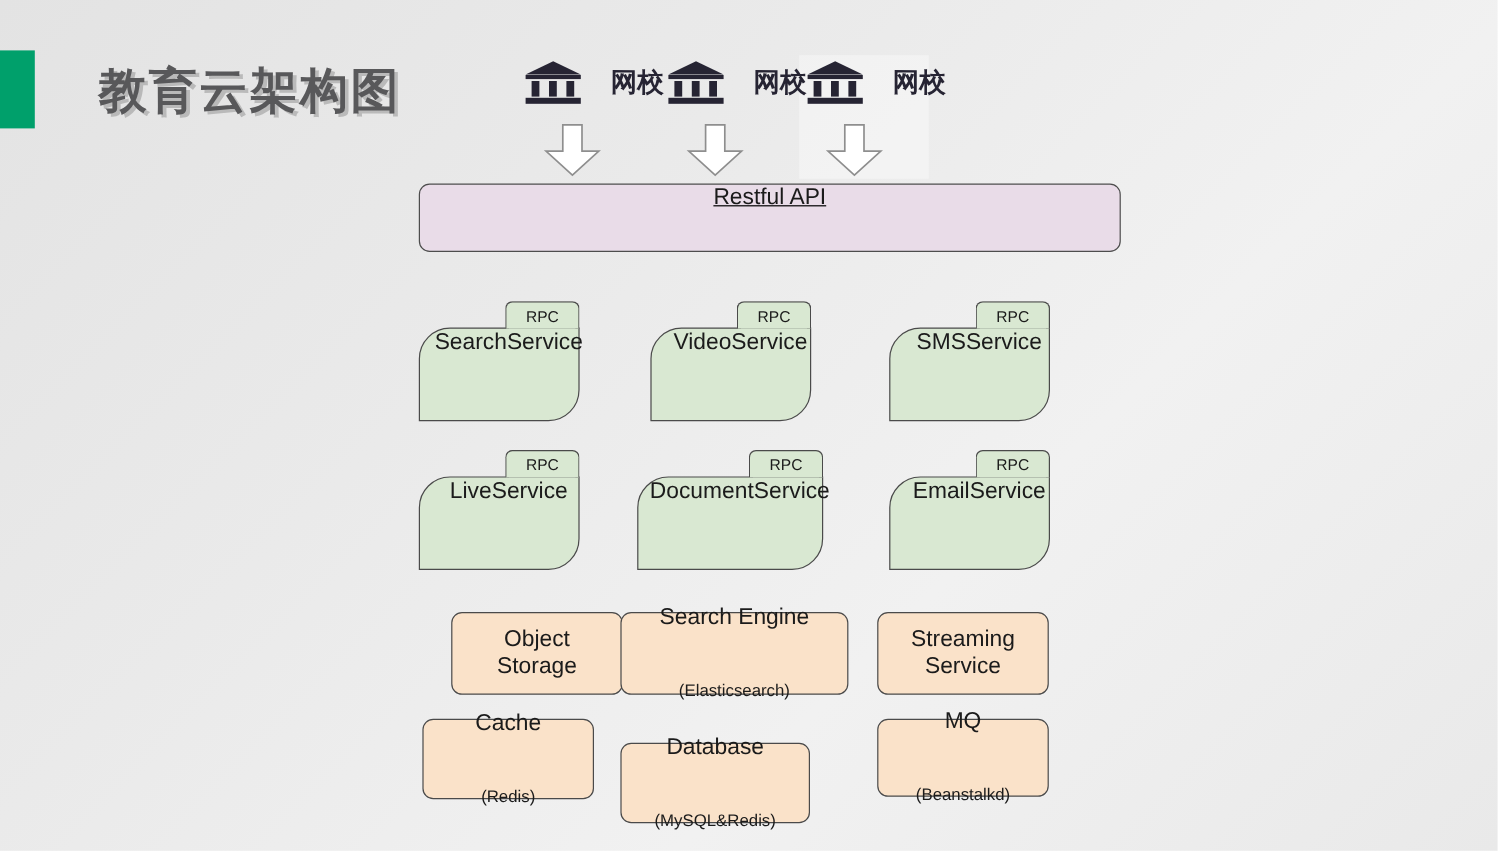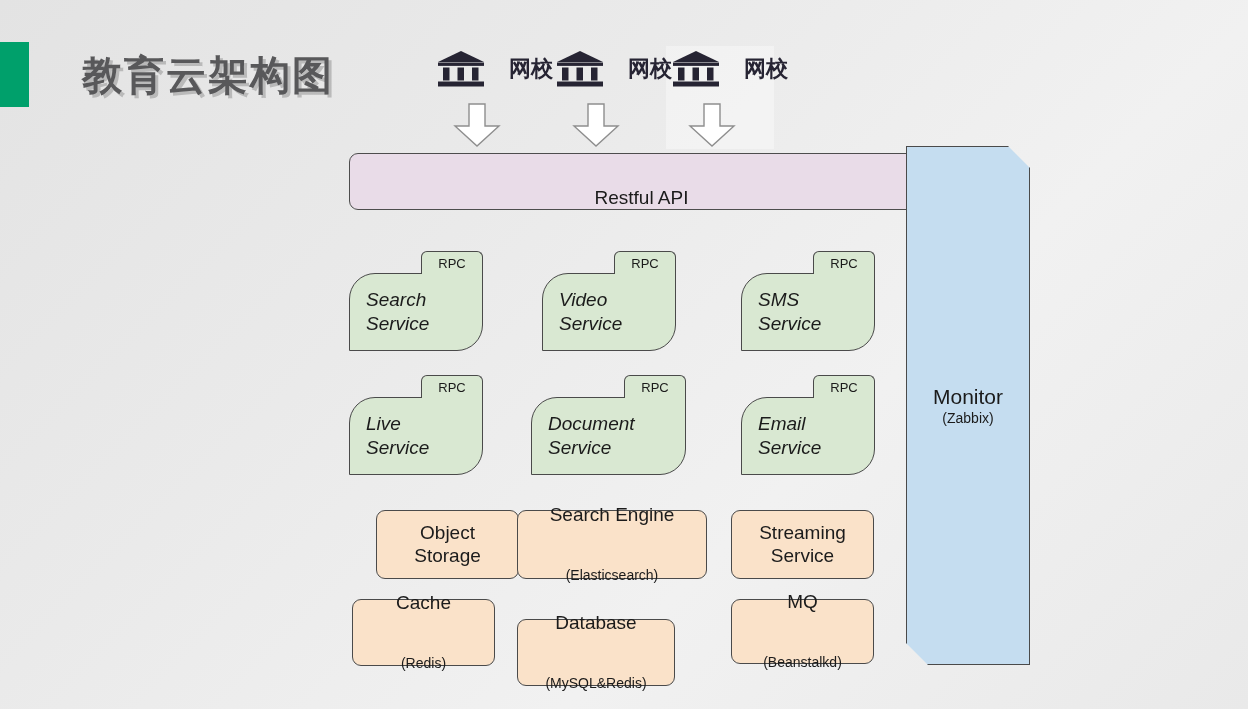--- a/index.html
+++ b/index.html
@@ -94,23 +94,24 @@
   #restful-api {
     position: absolute;
     left: 349px;
     top: 153px;
     width: 585px;
     height: 57px;
     background: #e9dce8;
     border: 1.4px solid #4d4d4d;
     border-radius: 9px;
     display: flex;
-    align-items: flex-end;
+    align-items: flex-start;
     justify-content: center;
     box-sizing: border-box;
+    text-decoration: underline;
   }
   #restful-api .label {
     font-size: 19px;
     color: #1b1b1b;
   }
 
   
   .service {
     position: absolute;
     width: 134px;
@@ -144,25 +145,24 @@
     position: absolute;
     left: 0px;
     top: 22px;
     right: 0px;
     bottom: 0px;
     background: #d9e8d2;
     border: 1.3px solid #4a4a4a;
     border-radius: 26px 0 26px 0;
     box-sizing: border-box;
     display: flex;
-    flex-direction: column;
+    flex-direction: row;
     align-items: flex-start;
     justify-content: center;
     padding-left: 16px;
-    font-style: italic;
   }
   .service .body .line {
     font-size: 19px;
     color: #1b1b1b;
     line-height: 1.24;
     white-space: nowrap;
   }
 
   
   .infra {
@@ -372,21 +372,14 @@
   <div class="infra" style="left:517px; top:619px; width:158px; height:67px;text-align:right;">
     <span class="main">Database</span>
     <span class="sub">(MySQL&amp;Redis)</span>
   </div>
 
   <div class="infra" style="left:731px; top:599px; width:143px; height:65px;">
     <span class="main">MQ</span>
     <span class="sub">(Beanstalkd)</span>
   </div>
 
-  <div id="monitor">
-    <div class="shape"></div>
-    <div class="mtext">
-      <div class="main">Monitor</div>
-      <div class="sub">(Zabbix)</div>
-    </div>
-  </div>
 
 </div>
 
 </body></html>

